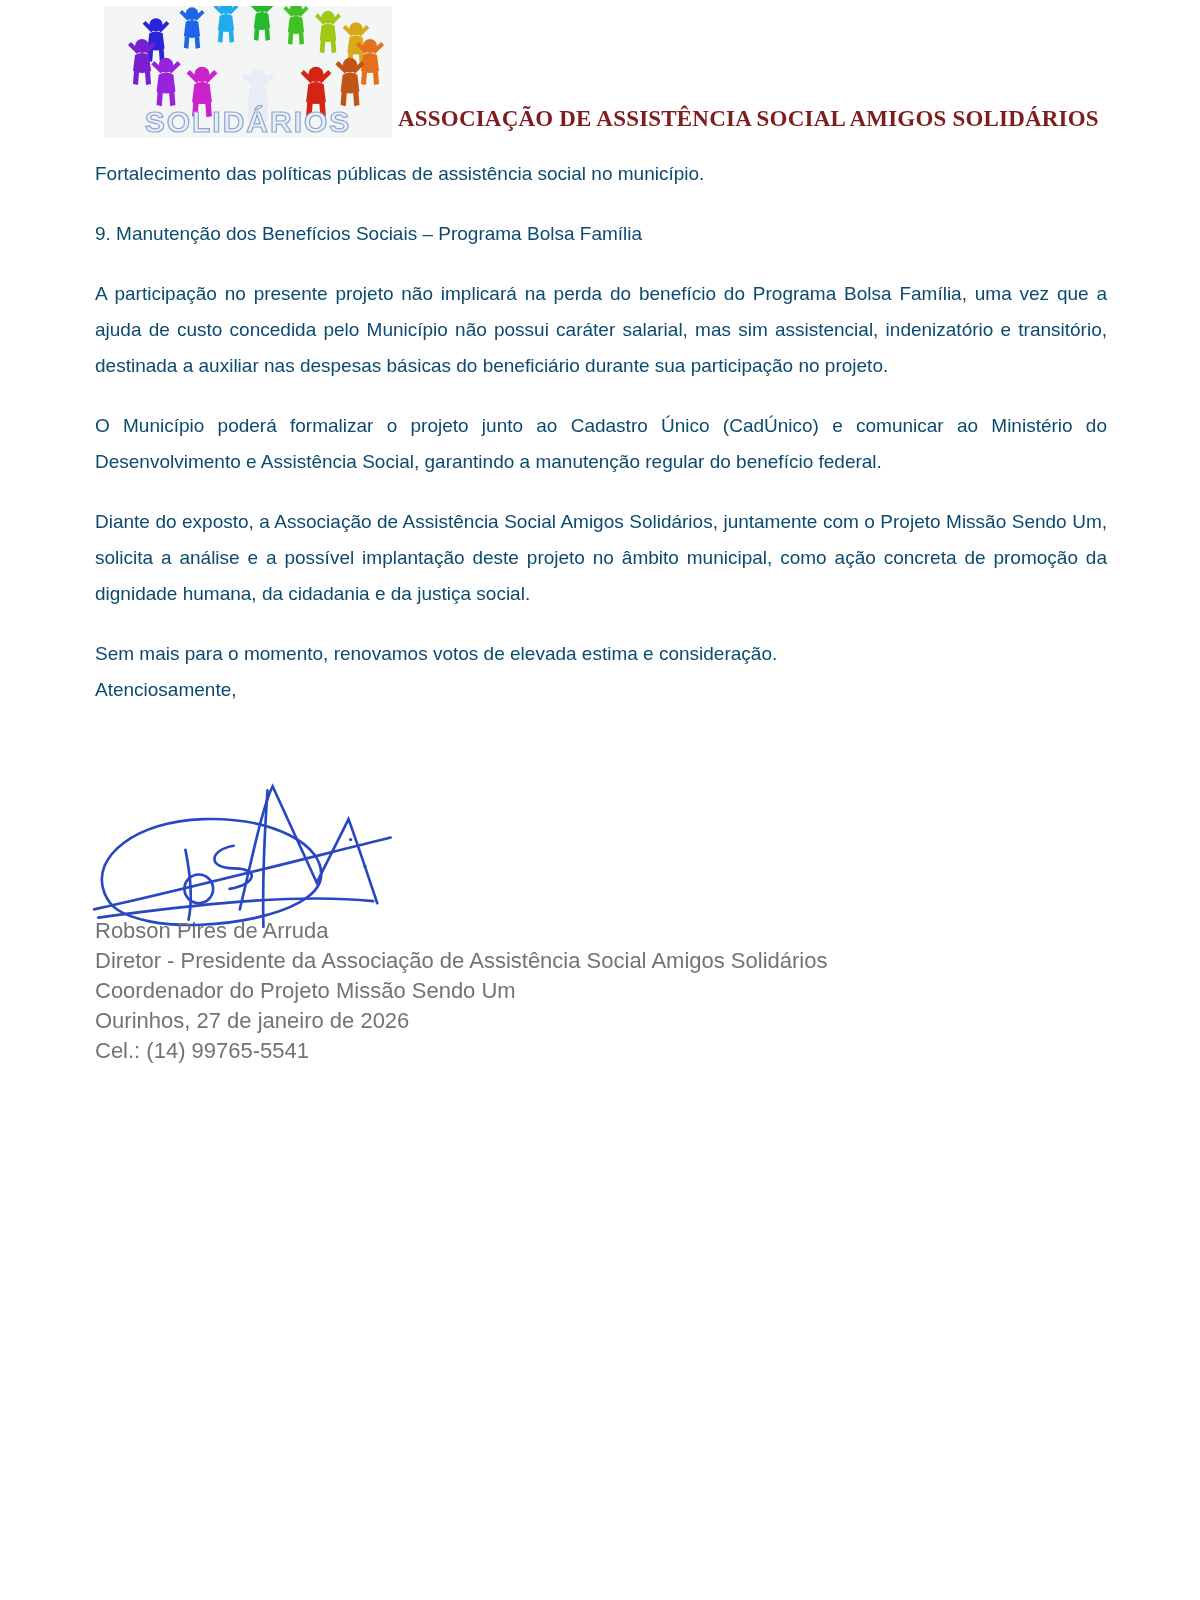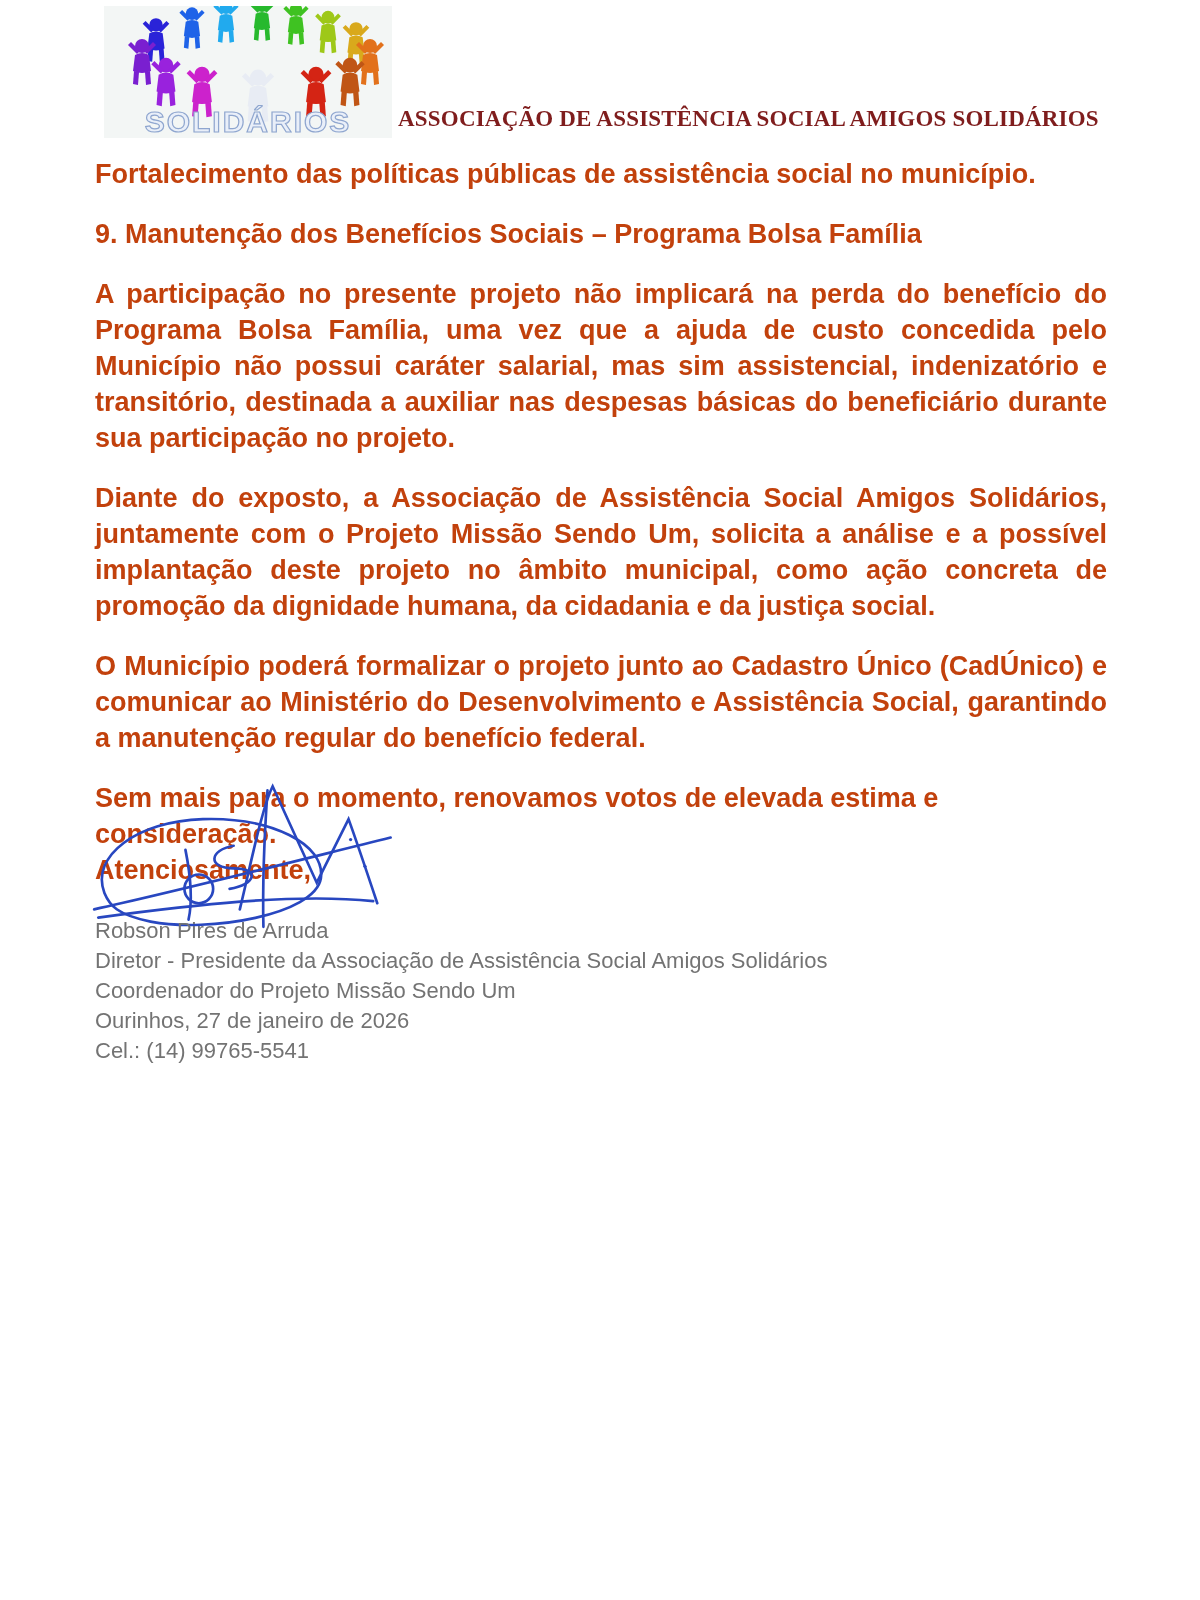--- a/index.html
+++ b/index.html
@@ -21,21 +21,21 @@
   
   .header-title{
     position:absolute;left:398px;top:106px;width:690px;
     font-family:"Liberation Serif", serif;
     font-weight:bold;font-size:23px;letter-spacing:0.2px;
     color:#7f1d1d;white-space:nowrap;
   }
   
   .body-text{
     position:absolute;left:95px;top:156px;width:1012px;
-    font-size:27px;line-height:36px;color:#c2410c;font-weight:bold;
+    font-size:19px;line-height:36px;color:#0c4a6e;
   }
   .body-text p{margin:0 0 24px 0;}
   .body-text p.para{text-align:justify;}
   .body-text p.tight{margin:0;}
   
   .signature{
     position:absolute;left:88px;top:778px;width:318px;height:154px;
   }
   .signature svg{display:block;width:100%;height:100%;}
   .sig-block{
@@ -81,22 +81,22 @@
       <text x="144" y="126" text-anchor="middle" font-family="Liberation Sans, sans-serif" font-weight="bold" font-size="30" letter-spacing="2" stroke-width="1.2" stroke="#8fa6cf" fill="#e9eff9">SOLIDÁRIOS</text>
     </svg>
   </div>
 
   <div class="header-title">ASSOCIAÇÃO DE ASSISTÊNCIA SOCIAL AMIGOS SOLIDÁRIOS</div>
 
   <div class="body-text">
     <p>Fortalecimento das políticas públicas de assistência social no município.</p>
     <p>9. Manutenção dos Benefícios Sociais – Programa Bolsa Família</p>
     <p class="para">A participação no presente projeto não implicará na perda do benefício do Programa Bolsa Família, uma vez que a ajuda de custo concedida pelo Município não possui caráter salarial, mas sim assistencial, indenizatório e transitório, destinada a auxiliar nas despesas básicas do beneficiário durante sua participação no projeto.</p>
+    <p class="para">O Município poderá formalizar o projeto junto ao Cadastro Único (CadÚnico) e comunicar ao Ministério do Desenvolvimento e Assistência Social, garantindo a manutenção regular do benefício federal.</p>
     <p class="para">Diante do exposto, a Associação de Assistência Social Amigos Solidários, juntamente com o Projeto Missão Sendo Um, solicita a análise e a possível implantação deste projeto no âmbito municipal, como ação concreta de promoção da dignidade humana, da cidadania e da justiça social.</p>
-    <p class="para">O Município poderá formalizar o projeto junto ao Cadastro Único (CadÚnico) e comunicar ao Ministério do Desenvolvimento e Assistência Social, garantindo a manutenção regular do benefício federal.</p>
     <p class="tight">Sem mais para o momento, renovamos votos de elevada estima e consideração.</p>
     <p class="tight">Atenciosamente,</p>
   </div>
 
   <div class="signature">
     <svg viewBox="0 0 310 150">
       <g fill="none" stroke-width="2.6" stroke-linecap="round" stroke="#2847c0">
         <path d="M16 112 C2 76 48 42 112 40 C178 38 232 64 227 98 C221 133 118 151 61 140 C28 133 21 124 16 112"></path>
         <path d="M148 128 C160 78 170 28 180 8 L223 102 L254 40 C262 62 272 92 282 122"></path>
         <path d="M175 12 C172 55 170 100 171 145"></path>

